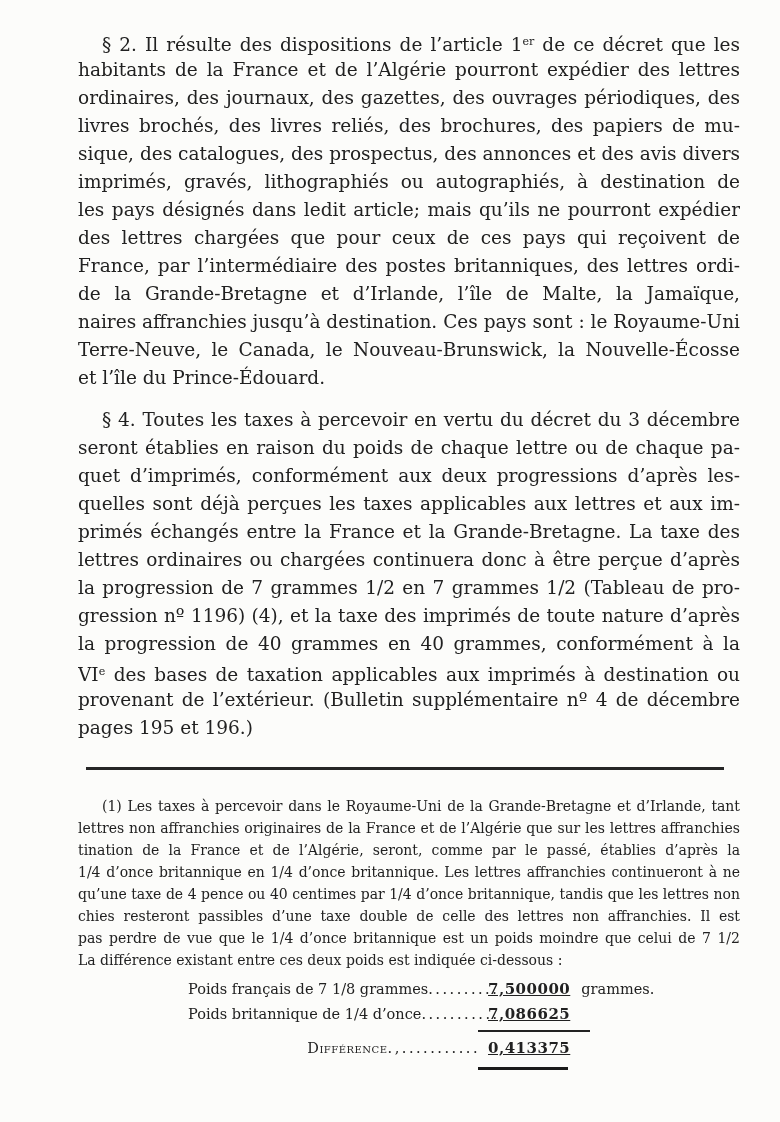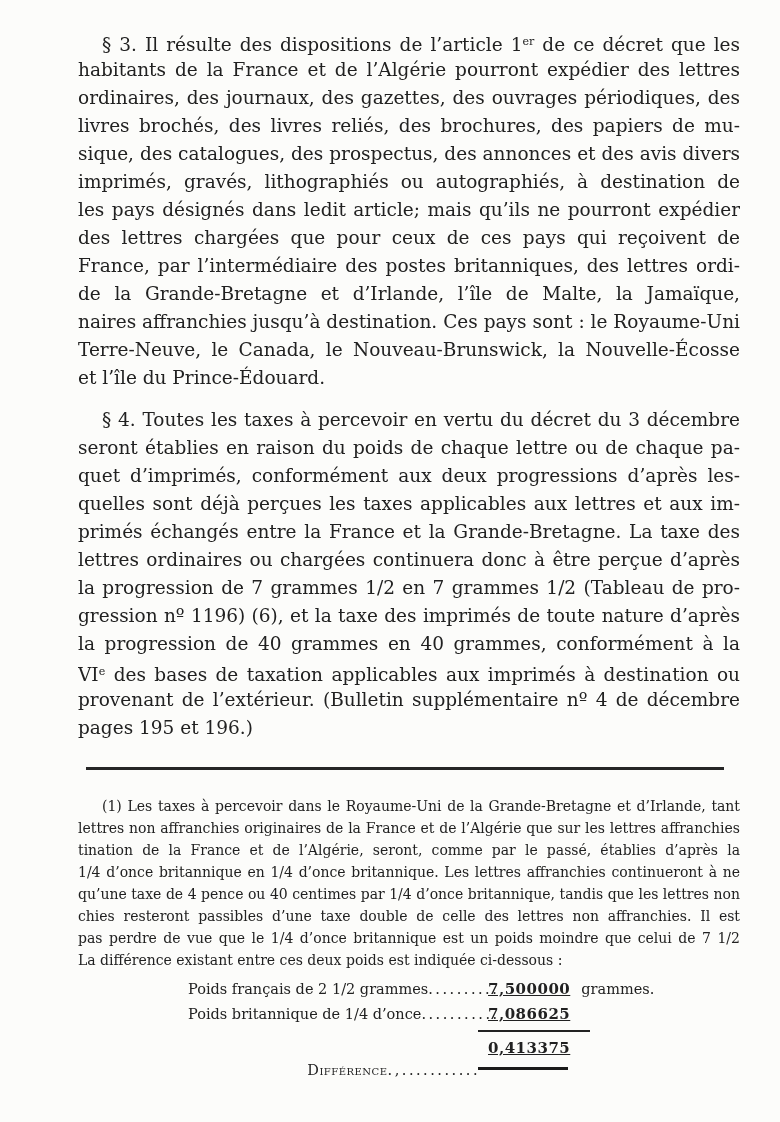--- a/index.html
+++ b/index.html
@@ -36,36 +36,36 @@
     font-size: 14px; line-height: 22px; height: 22px;
     text-align: justify; text-align-last: justify; overflow: hidden;
   }
   .fline.indent { padding-left: 24px; }
   .fline.flush { text-align-last: left; }
 
   
   .wtable { margin-top: 6px; font-size: 14.5px; }
   .trow { position: relative; padding-left: 110px; line-height: 25px; height: 25px; }
   .tlabel { display: inline-block; }
-  .tlabel.right { width: 292px; text-align: right; margin-top: 22px; }
+  .tlabel.right { width: 292px; text-align: right; }
   .lbl-sc { font-variant: small-caps; letter-spacing: 0.5px; }
   .tdots { letter-spacing: 2.5px; }
   .tvalue { position: absolute; left: 410px; top: 0; white-space: nowrap; }
   .tvalue .num { font-weight: bold; font-size: 15px; letter-spacing: 0.5px; text-decoration: underline; }
   .tvalue .unit { font-weight: normal; margin-left: 11px; }
   .trule { margin: 3px 0 4px 400px; width: 112px; height: 0; border-top: 2px solid #222; }
   .trule.heavy { width: 90px; border-top: 3.5px solid #1a1a1a; margin-top: 6px; }
 </style>
 </head>
 <body style="background: rgb(252, 252, 250); color: rgb(33, 33, 33);">
 
 <div class="content">
   <div id="main-text">
       <div class="sec">
-        <div class="mline indent"><span>§ 3. Il résulte des dispositions de l’article 1</span><span class="s-sup">er</span><span> de ce décret que les</span></div>
+        <div class="mline indent"><span>§ 2. Il résulte des dispositions de l’article 1</span><span class="s-sup">er</span><span> de ce décret que les</span></div>
         <div class="mline"><span>habitants de la France et de l’Algérie pourront expédier des lettres</span></div>
         <div class="mline"><span>ordinaires, des journaux, des gazettes, des ouvrages périodiques, des</span></div>
         <div class="mline"><span>livres brochés, des livres reliés, des brochures, des papiers de mu-</span></div>
         <div class="mline"><span>sique, des catalogues, des prospectus, des annonces et des avis divers</span></div>
         <div class="mline"><span>imprimés, gravés, lithographiés ou autographiés, à destination de tous</span></div>
         <div class="mline"><span>les pays désignés dans ledit article; mais qu’ils ne pourront expédier</span></div>
         <div class="mline"><span>des lettres chargées que pour ceux de ces pays qui reçoivent de</span></div>
         <div class="mline"><span>France, par l’intermédiaire des postes britanniques, des lettres ordi-</span></div>
         <div class="mline"><span>de la Grande-Bretagne et d’Irlande, l’île de Malte, la Jamaïque,</span></div>
         <div class="mline"><span>naires affranchies jusqu’à destination. Ces pays sont : le Royaume-Uni</span></div>
@@ -73,38 +73,38 @@
         <div class="mline flush"><span>et l’île du Prince-Édouard.</span></div>
       </div>
       <div class="sec">
         <div class="mline indent"><span>§ 4. Toutes les taxes à percevoir en vertu du décret du 3 décembre</span></div>
         <div class="mline"><span>seront établies en raison du poids de chaque lettre ou de chaque pa-</span></div>
         <div class="mline"><span>quet d’imprimés, conformément aux deux progressions d’après les-</span></div>
         <div class="mline"><span>quelles sont déjà perçues les taxes applicables aux lettres et aux im-</span></div>
         <div class="mline"><span>primés échangés entre la France et la Grande-Bretagne. La taxe des</span></div>
         <div class="mline"><span>lettres ordinaires ou chargées continuera donc à être perçue d’après</span></div>
         <div class="mline"><span>la progression de 7 grammes 1/2 en 7 grammes 1/2 (</span><span class="s-italic">Tableau de pro-</span></div>
-        <div class="mline"><span class="s-italic">gression nº 1196</span><span>) (6), et la taxe des imprimés de toute nature d’après</span></div>
+        <div class="mline"><span class="s-italic">gression nº 1196</span><span>) (4), et la taxe des imprimés de toute nature d’après</span></div>
         <div class="mline"><span>la progression de 40 grammes en 40 grammes, conformément à la</span></div>
         <div class="mline"><span>VI</span><span class="s-sup">e</span><span> des bases de taxation applicables aux imprimés à destination ou</span></div>
         <div class="mline"><span>provenant de l’extérieur. (</span><span class="s-italic">Bulletin supplémentaire nº 4 de décembre 1855,</span></div>
         <div class="mline flush"><span class="s-italic">pages 195 et 196</span><span>.)</span></div>
       </div>
     </div>
   <div class="fn-rule"></div>
   <div id="footnote" class="footnote">
       <div class="fline indent"><span>(1) Les taxes à percevoir dans le Royaume-Uni de la Grande-Bretagne et d’Irlande, tant sur les</span></div>
       <div class="fline"><span>lettres non affranchies originaires de la France et de l’Algérie que sur les lettres affranchies à des-</span></div>
       <div class="fline"><span>tination de la France et de l’Algérie, seront, comme par le passé, établies d’après la progression de</span></div>
       <div class="fline"><span>1/4 d’once britannique en 1/4 d’once britannique. Les lettres affranchies continueront à ne supporter</span></div>
       <div class="fline"><span>qu’une taxe de 4 pence ou 40 centimes par 1/4 d’once britannique, tandis que les lettres non affran-</span></div>
       <div class="fline"><span>chies resteront passibles d’une taxe double de celle des lettres non affranchies. Il est essentiel de ne</span></div>
       <div class="fline"><span>pas perdre de vue que le 1/4 d’once britannique est un poids moindre que celui de 7 1/2 grammes.</span></div>
       <div class="fline flush"><span>La différence existant entre ces deux poids est indiquée ci-dessous :</span></div>
     </div>
   <div id="weight-table" class="wtable">
-      <div class="trow"><span class="tlabel"><span>Poids français de 2 1/2 grammes</span><span class="tdots">..........</span></span><span class="tvalue"><span class="num">7,500000</span><span class="unit">grammes.</span></span></div>
+      <div class="trow"><span class="tlabel"><span>Poids français de 7 1/8 grammes</span><span class="tdots">..........</span></span><span class="tvalue"><span class="num">7,500000</span><span class="unit">grammes.</span></span></div>
       <div class="trow"><span class="tlabel"><span>Poids britannique de 1/4 d’once</span><span class="tdots">...........</span></span><span class="tvalue"><span class="num">7,086625</span></span></div>
       <div class="trule"></div>
       <div class="trow"><span class="tlabel right"><span class="lbl-sc">Différence</span><span class="tdots">.,...........</span></span><span class="tvalue"><span class="num">0,413375</span></span></div>
       <div class="trule heavy"></div>
     </div>
 </div>
 
 </body></html>

